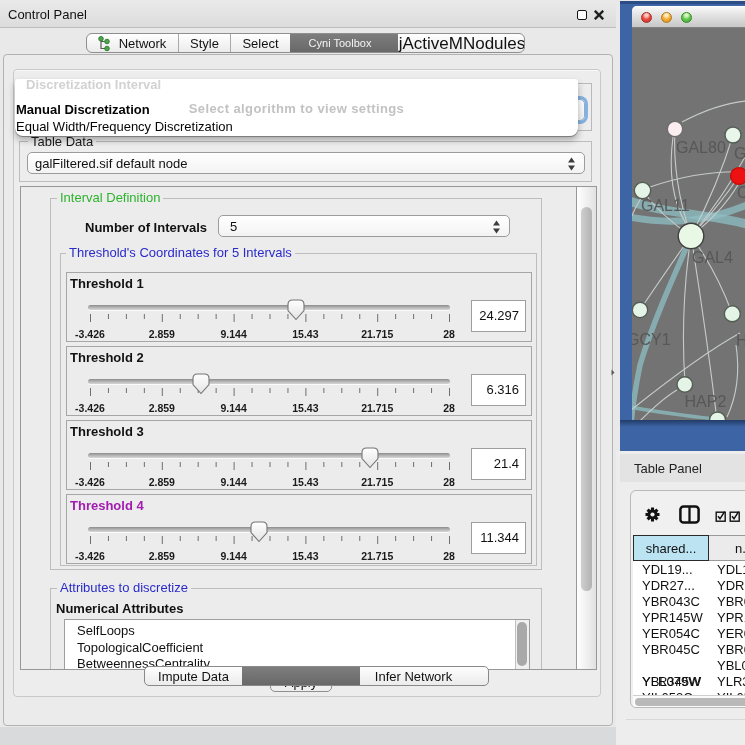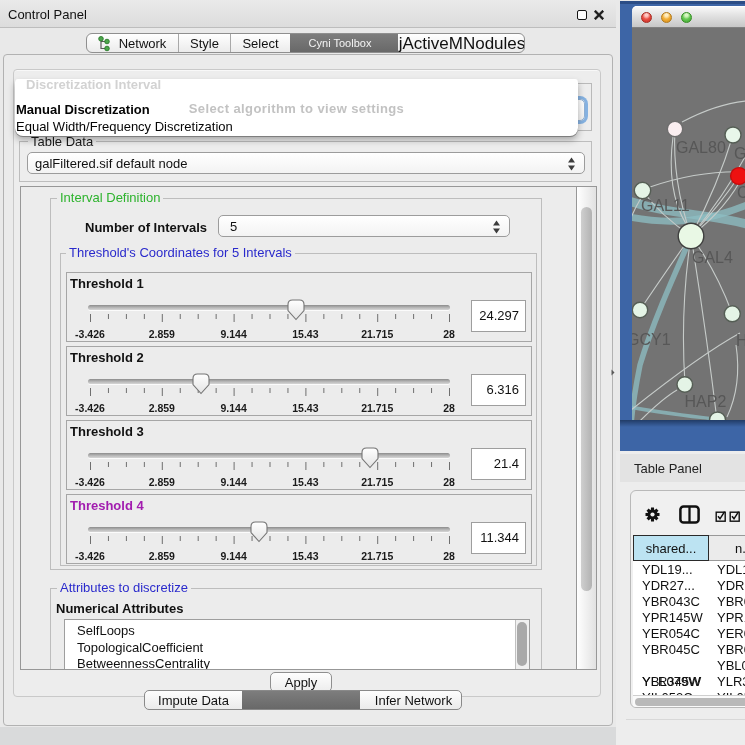--- a/index.html
+++ b/index.html
@@ -245,21 +245,21 @@
     <div class="abs" style="left:56px;top:452.5px;font-size:13px;color:#111;">TopologicalCoefficient</div>
     <div class="abs" style="left:56px;top:469px;font-size:13px;color:#111;">BetweennessCentrality</div>
     <div class="abs" style="left:494px;top:433px;width:14px;height:98px;background:#f0f0f0;border-left:1px solid #c0c0c0;"></div>
     <div class="abs" style="left:496px;top:435px;width:10px;height:44px;border-radius:5px;background:#a9a9a9;"></div>
     <div class="abs" style="left:555px;top:-1px;width:22px;height:486px;background:linear-gradient(90deg,#ffffff,#e8e8e8 70%,#dedede);border-left:1px solid #979797;"></div>
     <div class="abs" style="left:560px;top:20px;width:11px;height:384px;border-radius:5.5px;background:linear-gradient(90deg,#cfcfcf,#b2b2b2);"></div>
   </div>
 
 <div class="abs" style="left:270px;top:672px;width:62px;height:20px;border:1px solid #8f8f8f;border-radius:5px;background:linear-gradient(#fefefe,#ededed);font-size:13px;text-align:center;line-height:19px;color:#111;">Apply</div>
 
-<div class="abs" style="left:144px;top:690px;width:318px;height:20px;border:1px solid #898989;border-radius:5px;background:linear-gradient(#fdfdfd,#ebebeb);overflow:hidden;">
+<div class="abs" style="left:144px;top:666px;width:345px;height:20px;border:1px solid #898989;border-radius:5px;background:linear-gradient(#fdfdfd,#ebebeb);overflow:hidden;">
   <div class="abs" style="left:97px;top:0;width:118px;height:20px;background:linear-gradient(#7d7d7d,#666666);"></div>
   <div class="abs" style="left:0;top:0;width:97px;font-size:13px;color:#111;text-align:center;line-height:19px;">Impute Data</div>
   <div class="abs" style="left:215px;top:0;width:107px;font-size:13px;color:#111;text-align:center;line-height:19px;">Infer Network</div>
 </div>
 
 <div class="abs" style="left:0;top:727px;width:616px;height:18px;background:#d9dadb;"></div>
 
 <div class="abs" style="left:611px;top:362px;width:4px;height:7px;"><svg width="4" height="7">
       <path d="M0.5 0.5 L3.5 3.5 L0.5 6.5 Z" fill="#5a5a5a"></path>
     </svg></div>

